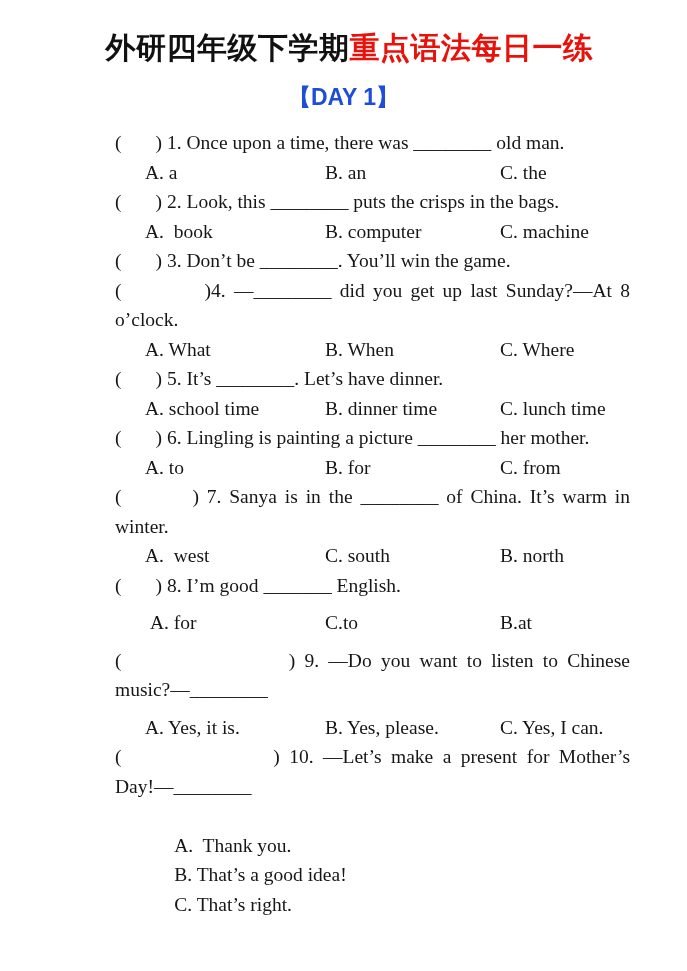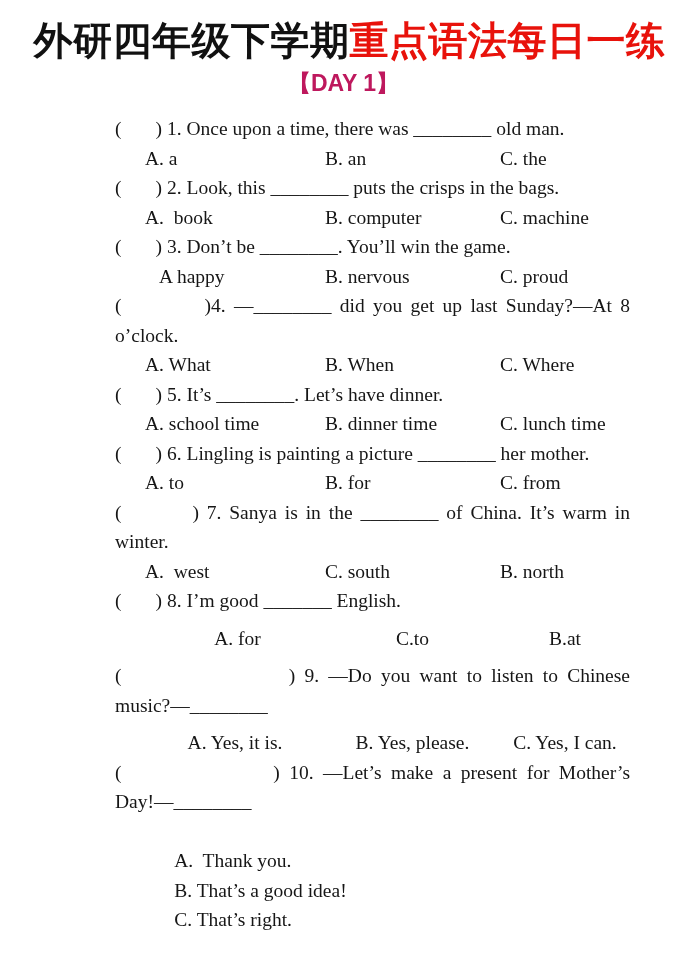--- a/index.html
+++ b/index.html
@@ -14,34 +14,34 @@
     font-family: "Liberation Serif", "DejaVu Serif", serif;
     font-size: 19.5px;
     overflow: hidden;
   }
   .header {
     text-align: center;
     padding-top: 14px;
     font-family: "Liberation Sans", "DejaVu Sans", sans-serif;
   }
   .title {
-    margin: 9px;
-    font-size: 39px;
+    margin: 16px;
+    font-size: 30px;
     line-height: 36px;
     font-weight: bold;
     letter-spacing: 0.5px;
     color: #111111;
     padding-left: 12px;
   }
   .title .red { color: #e8120b; }
   .subtitle {
     font-size: 23px;
     line-height: 30px;
     font-weight: bold;
-    color: #be185d;
+    color: #1d4ed8;
     margin-top: 2px;
     text-align: center;
   }
   .sheet-body {
     padding: 16px 57px 0 75px;
     margin-left: 40px;
   }
   .line {
     margin: 0;
     line-height: 29.5px;
@@ -60,21 +60,21 @@
   }
   .opts .opt { white-space: pre-wrap; }
   .opts-flow {
     padding-left: 30px;
     line-height: 29.5px;
     margin: 0;
   }
   .opts-flow .opt { white-space: pre-wrap; font-family: Liberation Serif, serif; }
   .opts-flow .opt.gap1 { margin-right: 70px; }
   .opts-flow .opt.gap2 { margin-right: 58px; }
-  .mt { margin-top: 8px; text-align: center; }
+  .mt { margin-top: 8px; }
 </style>
 </head>
 <body>
 
 <div class="header">
   <h1 class="title"><span>外研四年级下学期</span><span class="red">重点语法每日一练</span></h1>
   <div class="subtitle">【DAY 1】</div>
 </div>
 
 <div class="sheet-body">
@@ -92,25 +92,20 @@
     <p class="line">(&nbsp;&nbsp;&nbsp;&nbsp;&nbsp;&nbsp;&nbsp;) 2. Look, this ________ puts the crisps in the bags.</p>
     <div class="opts">
       <span class="opt">A.&nbsp; book</span>
       <span class="opt">B. computer</span>
       <span class="opt">C. machine</span>
     </div>
   </div>
 
   <div>
     <p class="line">(&nbsp;&nbsp;&nbsp;&nbsp;&nbsp;&nbsp;&nbsp;) 3. Don’t be ________. You’ll win the game.</p>
-    <div class="opts">
-      <span class="opt" style="padding-left:14px">A happy</span>
-      <span class="opt">B. nervous</span>
-      <span class="opt">C. proud</span>
-    </div>
   </div>
 
   <div>
     <p class="line just">(&nbsp;&nbsp;&nbsp;&nbsp;&nbsp;&nbsp;&nbsp;&nbsp;&nbsp;&nbsp;)4. —________ did you get up last Sunday?—At 8</p>
     <p class="line">o’clock.</p>
     <div class="opts">
       <span class="opt">A. What</span>
       <span class="opt">B. When</span>
       <span class="opt">C. Where</span>
     </div>

